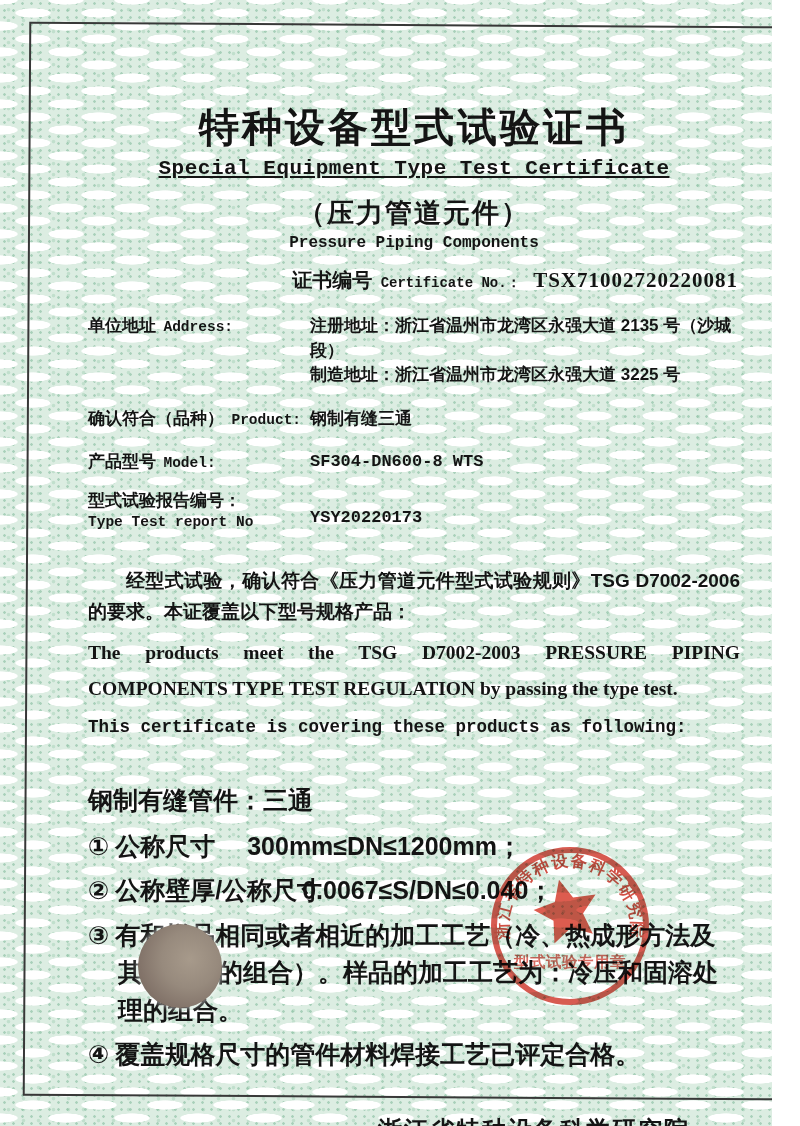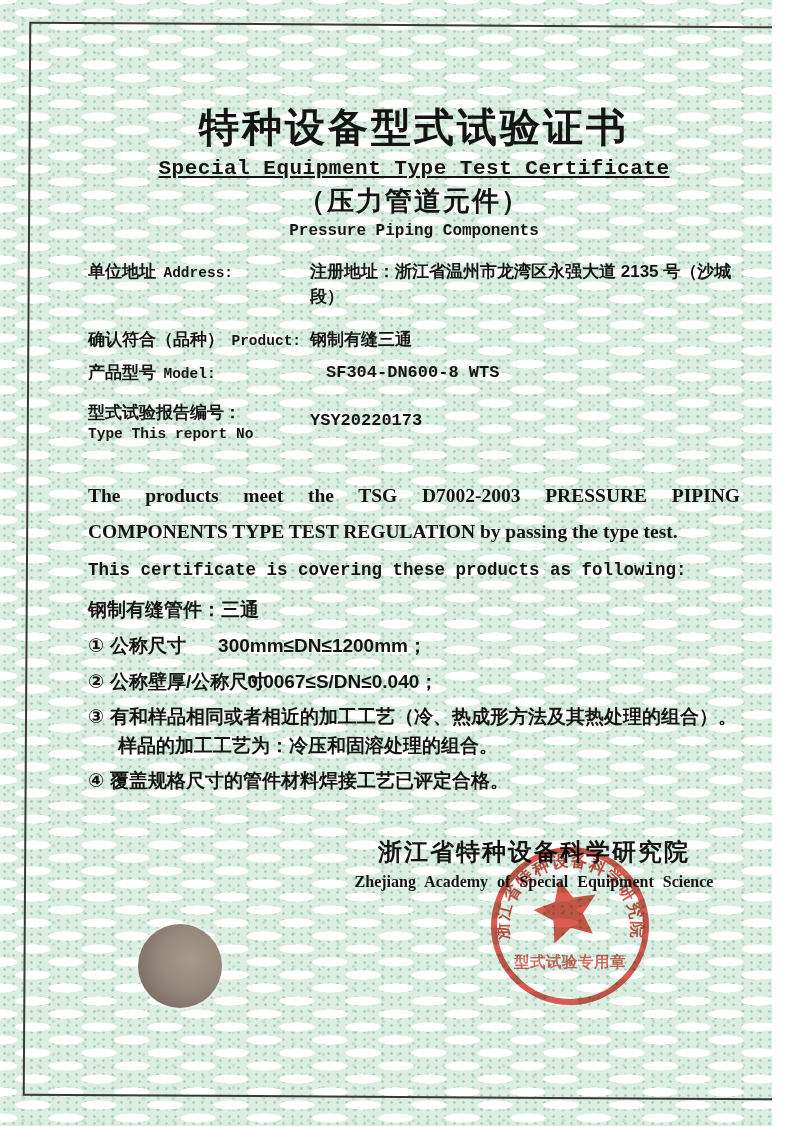--- a/index.html
+++ b/index.html
@@ -22,52 +22,52 @@
     position:absolute;left:26px;top:24px;width:752px;height:1070px;
     border:2px solid #383838;
     transform:rotate(0.35deg);
     pointer-events:none;
   }
   .content{position:absolute;left:88px;top:0;width:652px;}
 
   
   .title-zh{margin-top:104px;text-align:center;font-size:40px;font-weight:bold;letter-spacing:3px;line-height:1.15;}
   .title-en{margin-top:7px;text-align:center;font-family:"Liberation Mono","DejaVu Sans Mono",monospace;font-size:21px;font-weight:bold;letter-spacing:0.5px;text-decoration:underline;}
-  .sub-zh{margin-top:3px;text-align:center;font-size:27px;font-weight:bold;letter-spacing:2px;}
+  .sub-zh{margin-top:15px;text-align:center;font-size:27px;font-weight:bold;letter-spacing:2px;}
   .sub-en{margin-top:3px;text-align:center;font-family:"Liberation Mono","DejaVu Sans Mono",monospace;font-size:16px;font-weight:bold;}
   .cert-line{margin-top:15px;text-align:right;padding-right:2px;white-space:nowrap;}
   .cert-label-zh{font-size:20px;font-weight:bold;}
   .cert-label-en{font-family:"Liberation Mono","DejaVu Sans Mono",monospace;font-size:14px;font-weight:bold;margin-left:4px;}
   .cert-no{font-family:"Liberation Serif","DejaVu Serif",serif;font-size:21px;font-weight:bold;letter-spacing:1px;margin-left:8px;}
 
   
   .fields{margin-top:20px;}
   .frow{display:flex;align-items:flex-start;}
   .flabel{flex:0 0 222px;}
   .flabel .lz{font-size:17px;font-weight:bold;}
   .flabel .le{font-family:"Liberation Mono","DejaVu Sans Mono",monospace;font-size:14.5px;font-weight:bold;margin-left:3px;}
   .fvalue{font-size:17px;font-weight:bold;line-height:1.45;}
   .fvalue.mono{font-family:"Liberation Mono","DejaVu Sans Mono",monospace;font-size:17px;}
   .r1{margin-top:6px;}
   .r2{margin-top:13px;}
   .r3{margin-top:17px;}
   .r4{margin-top:19px;}
-  .r5{margin-top:8px;gap:16px;}
-  .r6{margin-top:15px;align-items:center;}
+  .r5{margin-top:18px;}
+  .r6{margin-top:15px;align-items:flex-end;}
   .stacked-label .lz{display:block;font-size:17px;font-weight:bold;}
   .stacked-label .le{display:block;font-family:"Liberation Mono","DejaVu Sans Mono",monospace;font-size:14.5px;font-weight:bold;margin:2px 0 0 0;}
 
   
   .statement{margin-top:36px;}
   .st-zh{margin:0;font-size:19px;font-weight:bold;line-height:1.6;text-indent:2em;text-align:justify;}
   .st-en-bold{margin:8px 0 0 0;font-family:"Liberation Serif","DejaVu Serif",serif;font-size:19.5px;font-weight:bold;line-height:1.85;text-align:justify;}
   .st-en-mono{margin:6px 0 0 0;font-family:"Liberation Mono","DejaVu Sans Mono",monospace;font-size:17.5px;font-weight:bold;line-height:1.6;}
 
   
-  .products{margin-top:12px;font-size:19px;font-weight:bold;line-height:1.5;}
+  .products{margin-top:41px;font-size:25px;font-weight:bold;line-height:1.5;}
   .p-head{margin:0 0 8px 0;}
   .p-item{margin:7px 0 0 0;padding-left:30px;text-indent:-30px;}
   .p-item .num{margin-right:6px;}
   .p-item .plabel{margin-right:0;}
   .p-item .pvalue{display:inline-block;}
   .p-item.tab1 .pvalue{margin-left:62px;}
   .p-item.tab2 .pvalue{margin-left:10px;}
 
   
   .issuer{margin-top:40px;margin-left:246px;width:400px;text-align:center;position:relative;z-index:2;}
@@ -89,31 +89,37 @@
 <div class="page">
   <div class="frame"></div>
 
   <div class="content">
 
     <div class="title-zh">特种设备型式试验证书</div>
     <div class="title-en">Special Equipment Type Test Certificate</div>
     <div class="sub-zh">（压力管道元件）</div>
     <div class="sub-en">Pressure Piping Components</div>
 
+    <div class="cert-line">
+      <span class="cert-label-zh">证书编号</span>
+      <span class="cert-label-en">Certificate No.：</span>
+      <span class="cert-no">TSX71002720220081</span>
+    </div>
 
     <div class="fields">
 
 
       <div class="frow r2">
         <div class="flabel">
           <span class="lz">单位地址</span>
           <span class="le">Address:</span>
         </div>
         <div class="fvalue">
           <div>注册地址：浙江省温州市龙湾区永强大道 2135 号（沙城段）</div>
+          <div>制造地址：浙江省温州市龙湾区永强大道 3225 号</div>
         </div>
       </div>
 
 
       <div class="frow r4">
         <div class="flabel">
           <span class="lz">确认符合（品种）</span>
           <span class="le">Product:</span>
         </div>
         <div class="fvalue">钢制有缝三通</div>
@@ -123,28 +129,29 @@
         <div class="flabel">
           <span class="lz">产品型号</span>
           <span class="le">Model:</span>
         </div>
         <div class="fvalue mono">SF304-DN600-8 WTS</div>
       </div>
 
       <div class="frow r6">
         <div class="flabel stacked-label">
           <span class="lz">型式试验报告编号：</span>
-          <span class="le">Type This report No</span>
+          <span class="le">Type Test report No</span>
         </div>
         <div class="fvalue mono">YSY20220173</div>
       </div>
 
     </div>
 
     <div class="statement">
+      <p class="st-zh">经型式试验，确认符合《压力管道元件型式试验规则》TSG D7002-2006 的要求。本证覆盖以下型号规格产品：</p>
       <p class="st-en-bold">The products meet the TSG D7002-2003 PRESSURE PIPING COMPONENTS TYPE TEST REGULATION by passing the type test.</p>
       <p class="st-en-mono">This certificate is covering these products as following:</p>
     </div>
 
     <div class="products">
       <p class="p-head">钢制有缝管件：三通</p>
 
       <p class="p-item tab1">
         <span class="num">①</span><span class="plabel">公称尺寸</span><span class="pvalue">300mm≤DN≤1200mm；</span>
       </p>

